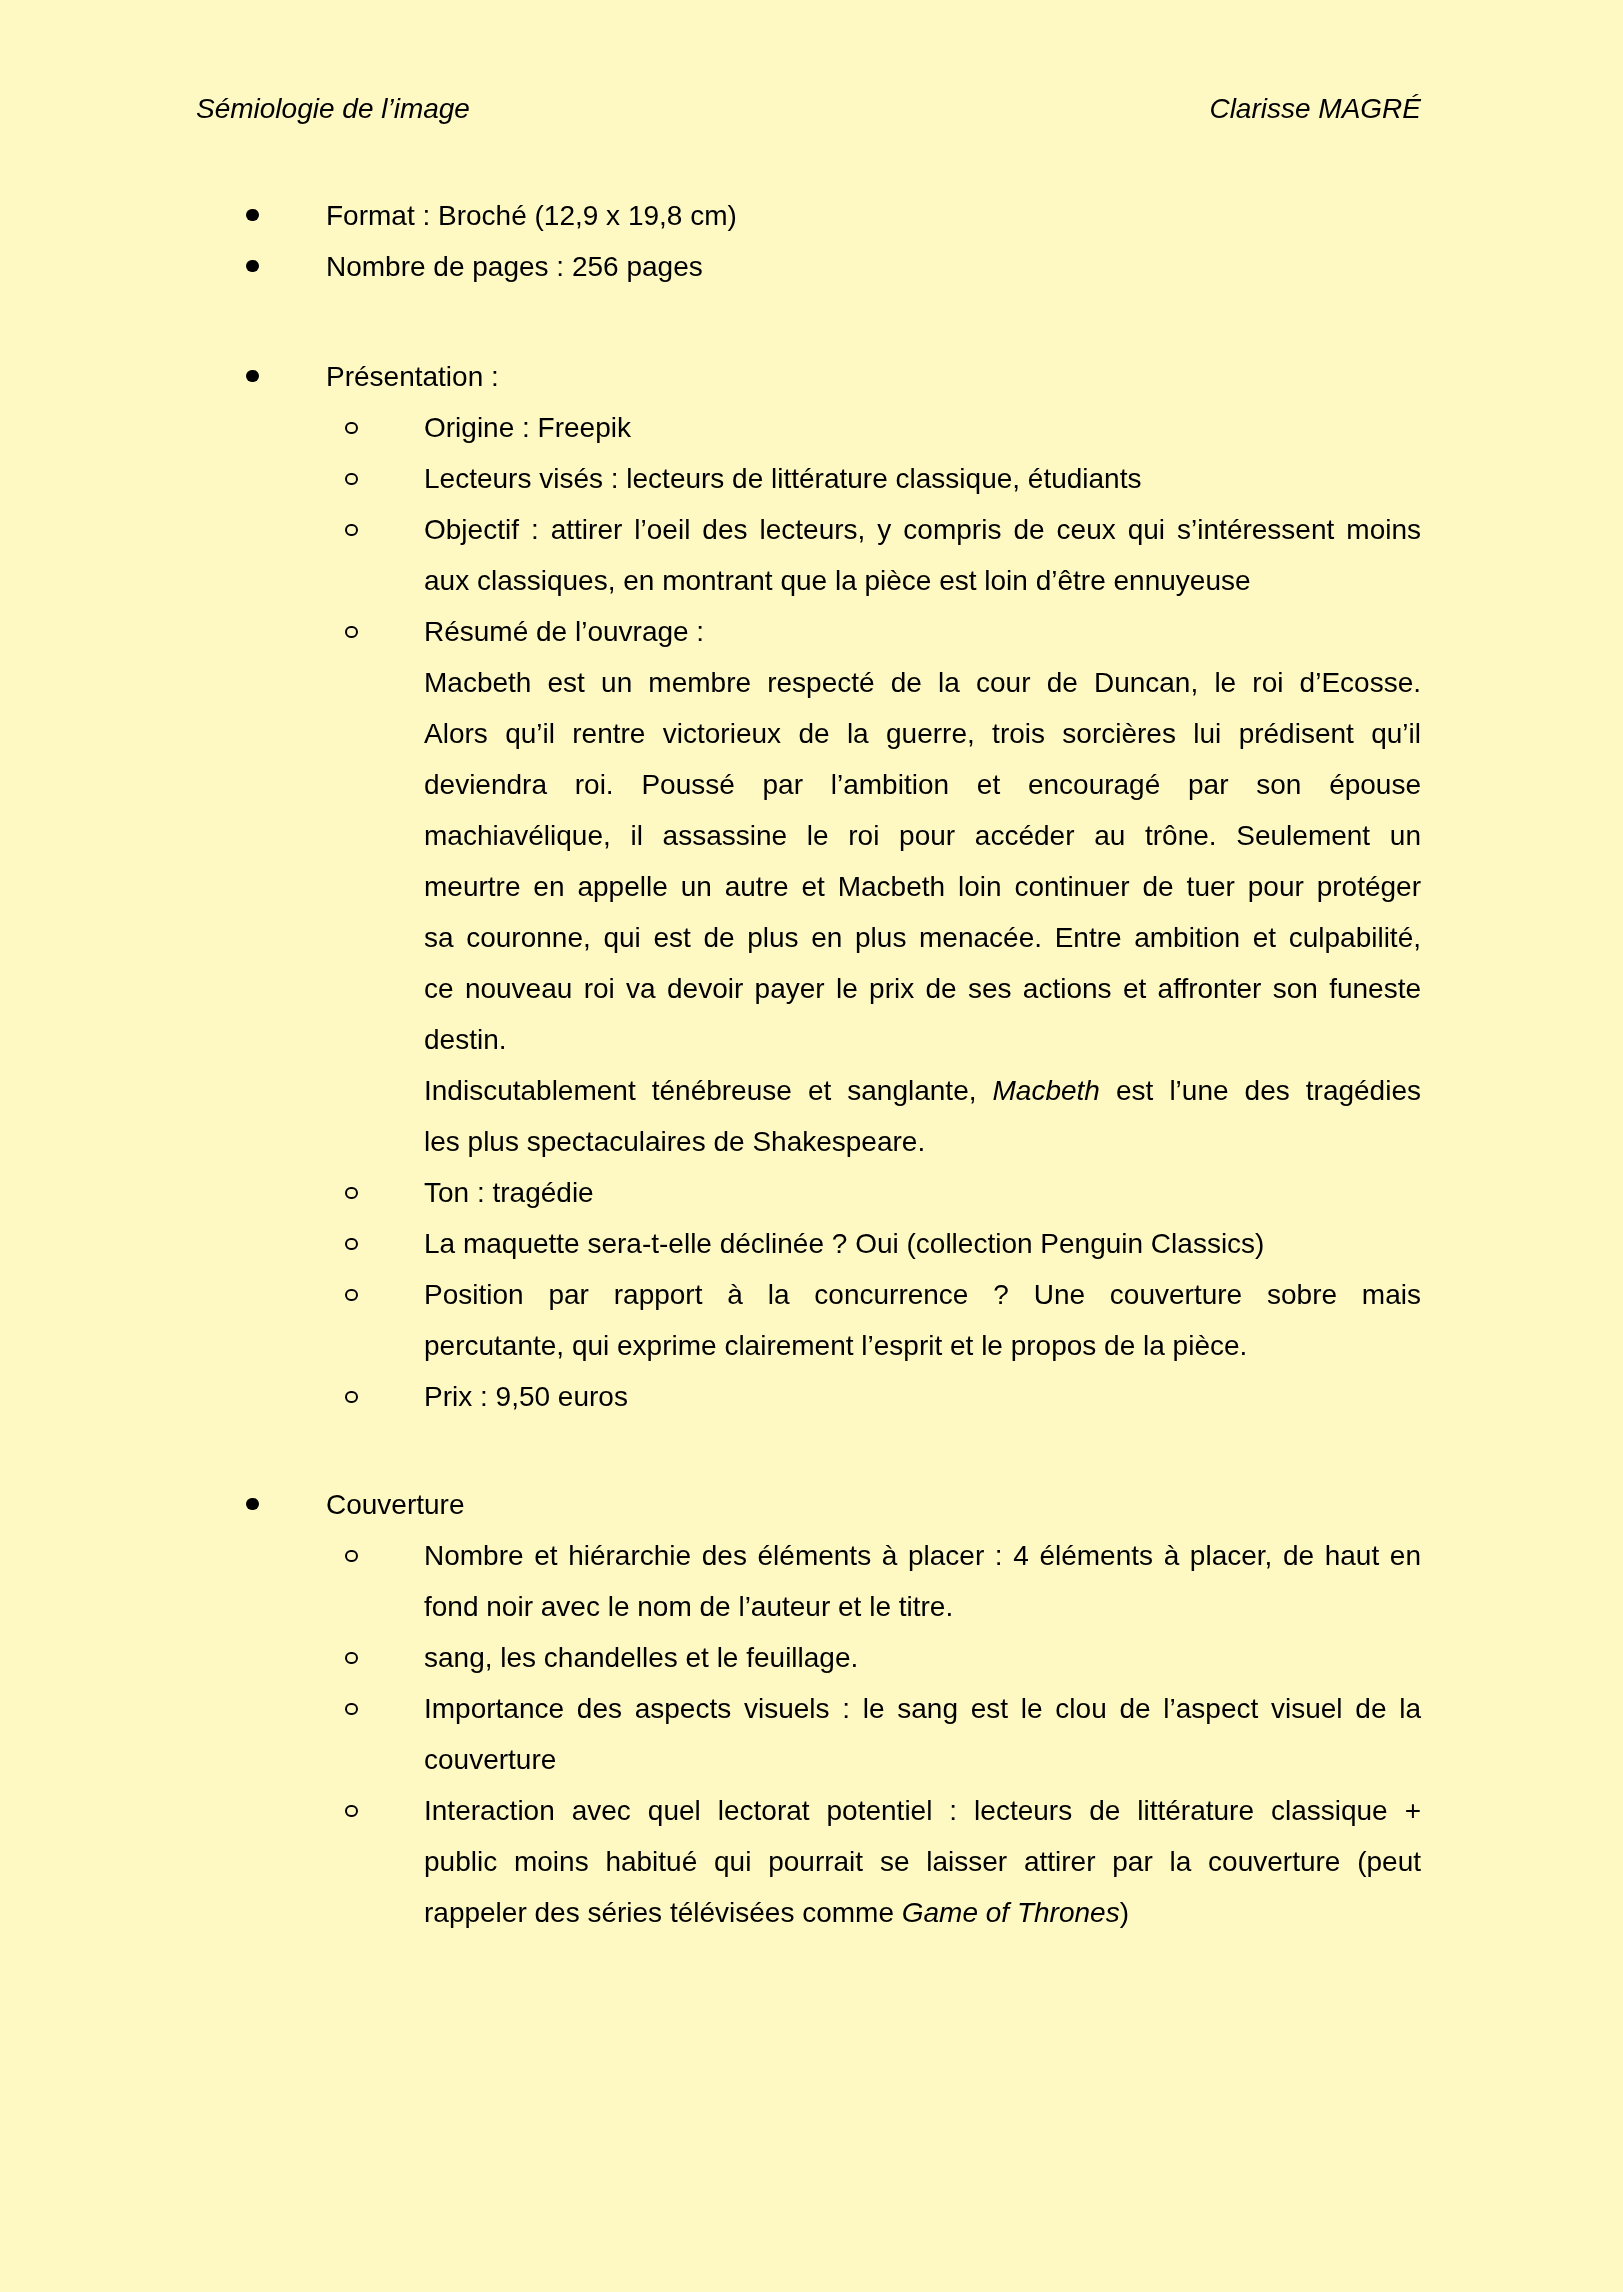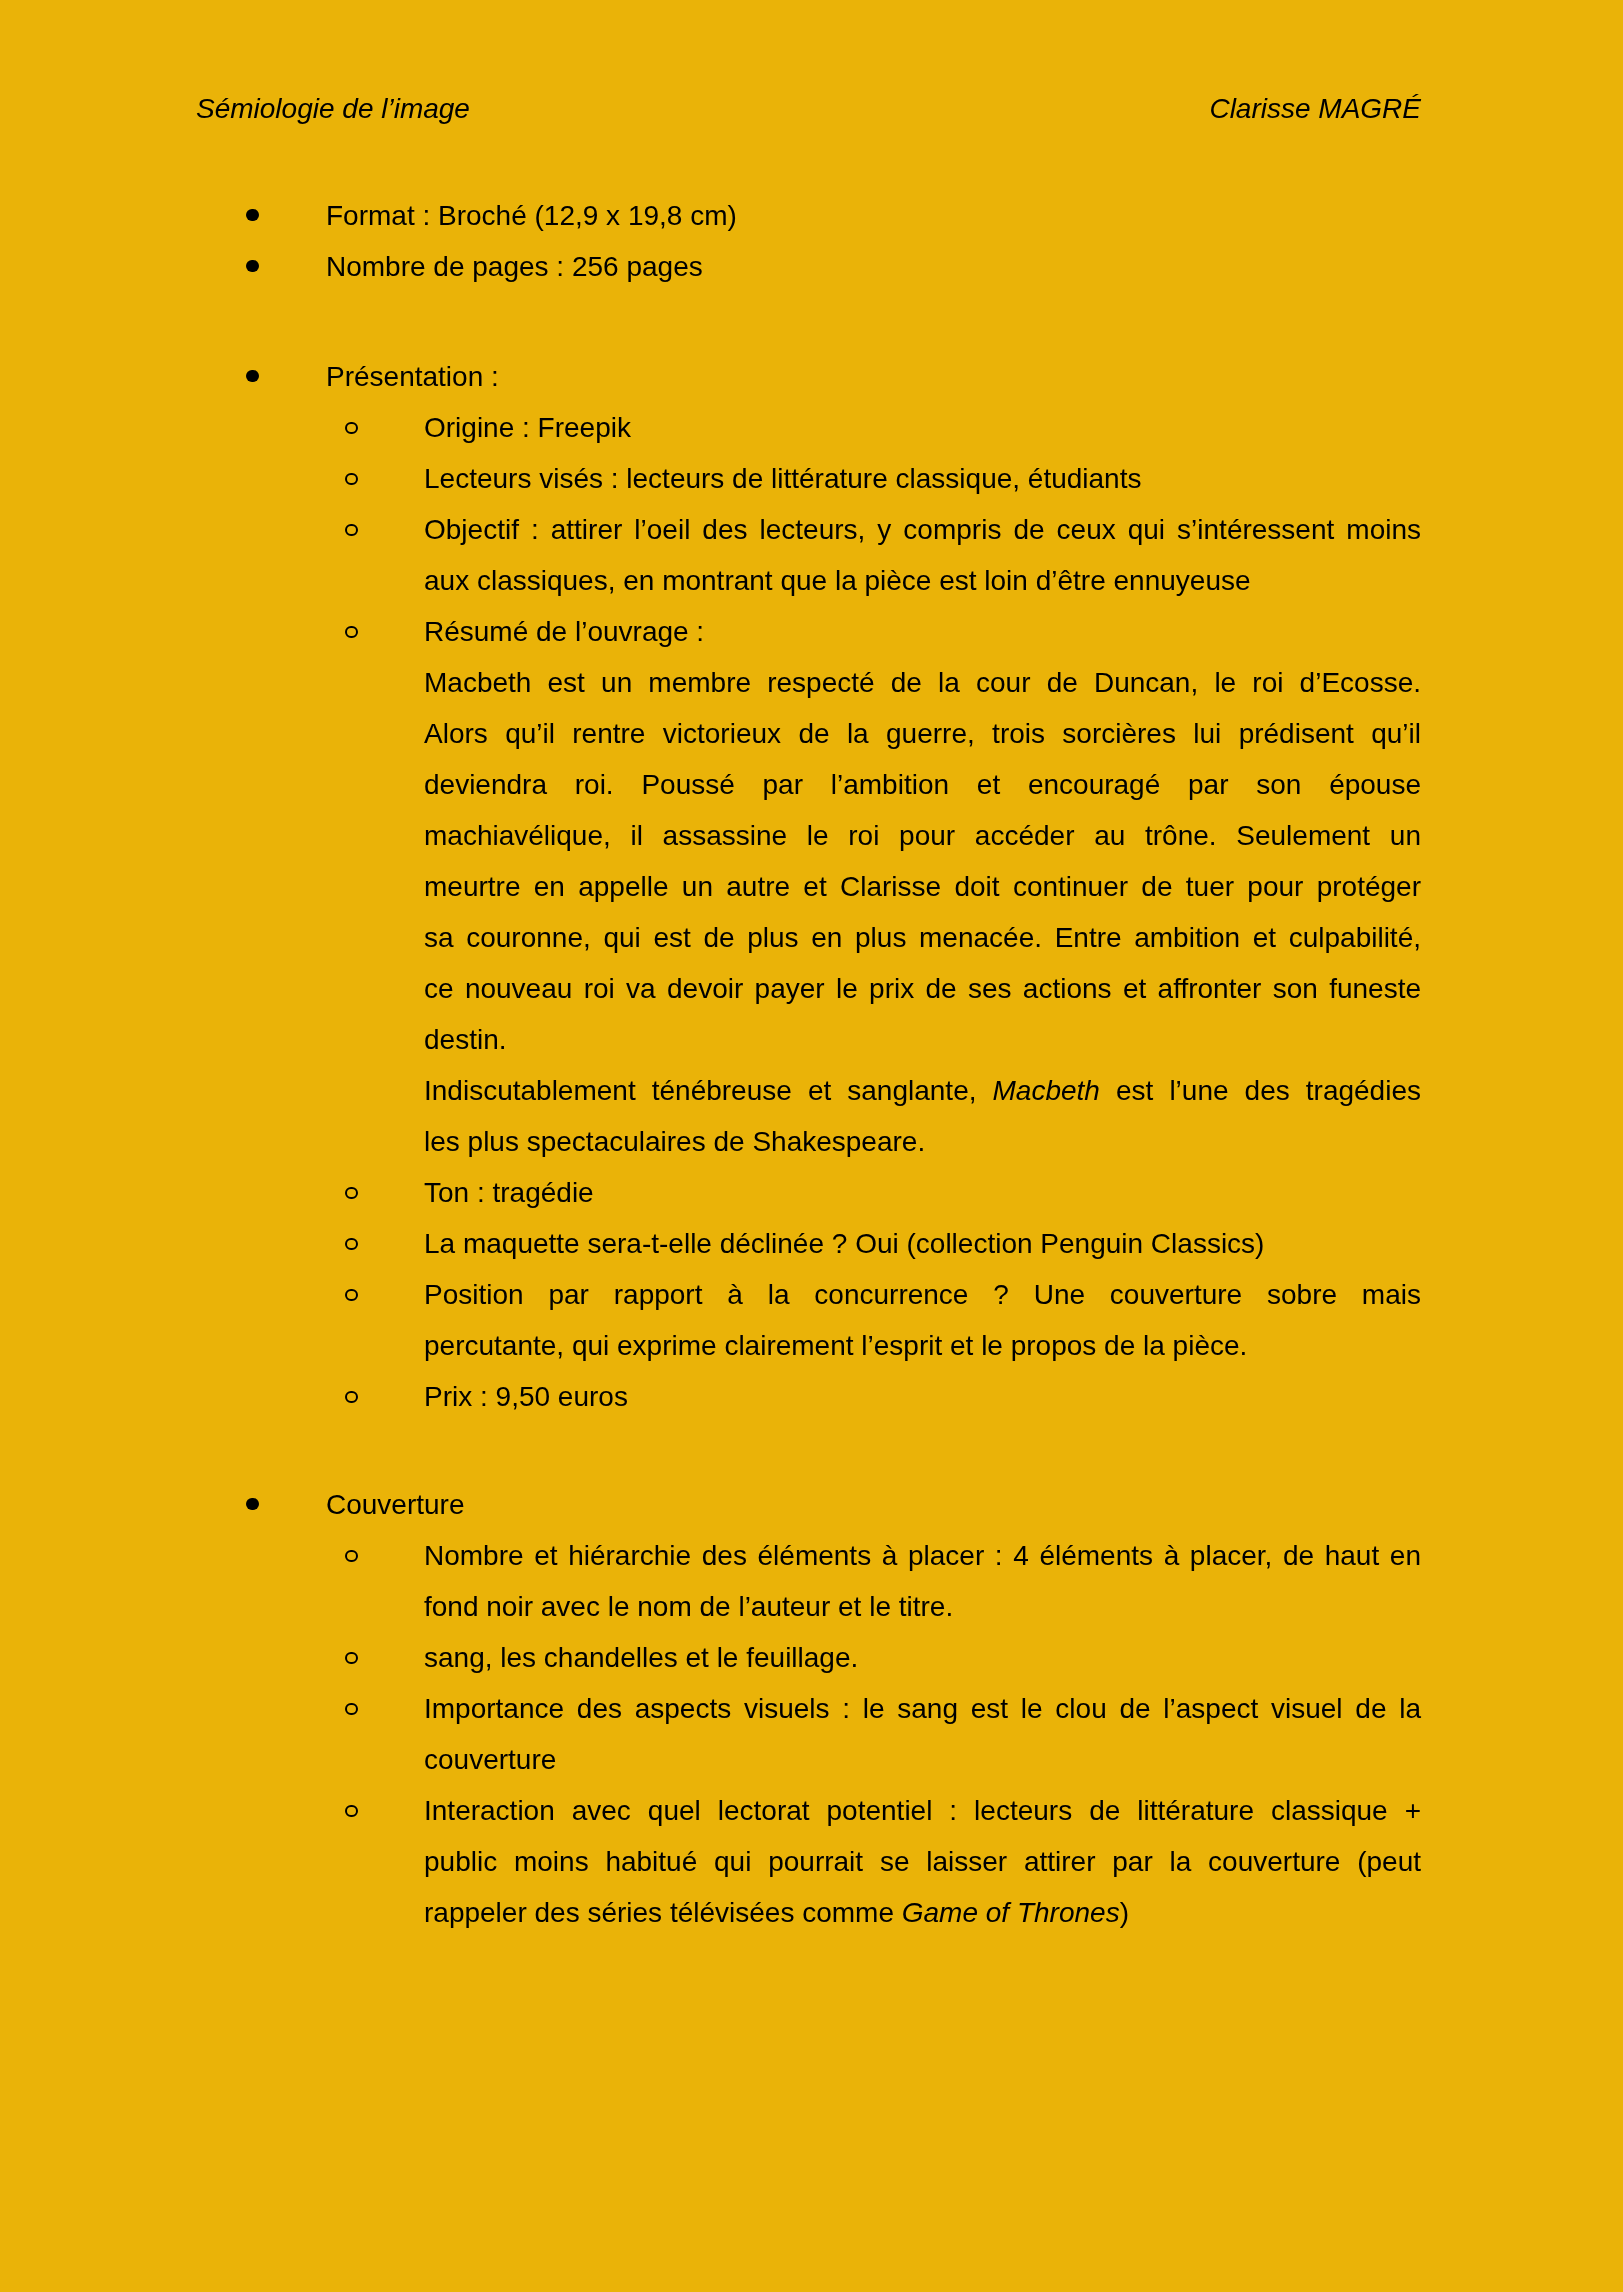--- a/index.html
+++ b/index.html
@@ -1,21 +1,21 @@
 <!DOCTYPE html>
 <html><head>
 <meta charset="utf-8">
 <style>
   html,body{margin:0;padding:0;background:#e8e8e8;}
   .page{
     position:relative;
     width:1623px;
     height:2293px;
     margin:0 auto;
-    background:#eab308;
+    background:#fef9c3;
     color:#000000;
     font-family:"Liberation Sans",sans-serif;
     overflow:hidden;
   }
   .header{
     position:absolute;
     top:92px;
     left:196px;
     right:202px;
     display:flex;
@@ -99,21 +99,21 @@
     <div class="li l2">
       <span class="circ"></span>
       <div class="ln">Résumé de l’ouvrage :</div>
     </div>
 
     <div class="indent2">
       <div class="ln just">Macbeth est un membre respecté de la cour de Duncan, le roi d’Ecosse.</div>
       <div class="ln just">Alors qu’il rentre victorieux de la guerre, trois sorcières lui prédisent qu’il</div>
       <div class="ln just">deviendra roi. Poussé par l’ambition et encouragé par son épouse</div>
       <div class="ln just">machiavélique, il assassine le roi pour accéder au trône. Seulement un</div>
-      <div class="ln just">meurtre en appelle un autre et Clarisse doit continuer de tuer pour protéger</div>
+      <div class="ln just">meurtre en appelle un autre et Macbeth loin continuer de tuer pour protéger</div>
       <div class="ln just">sa couronne, qui est de plus en plus menacée. Entre ambition et culpabilité,</div>
       <div class="ln just">ce nouveau roi va devoir payer le prix de ses actions et affronter son funeste</div>
       <div class="ln">destin.</div>
       <div class="ln just"><span>Indiscutablement ténébreuse et sanglante, </span><span class="it">Macbeth</span><span> est l’une des tragédies</span></div>
       <div class="ln">les plus spectaculaires de Shakespeare.</div>
     </div>
 
 
     <div class="li l2">
       <span class="circ"></span>

